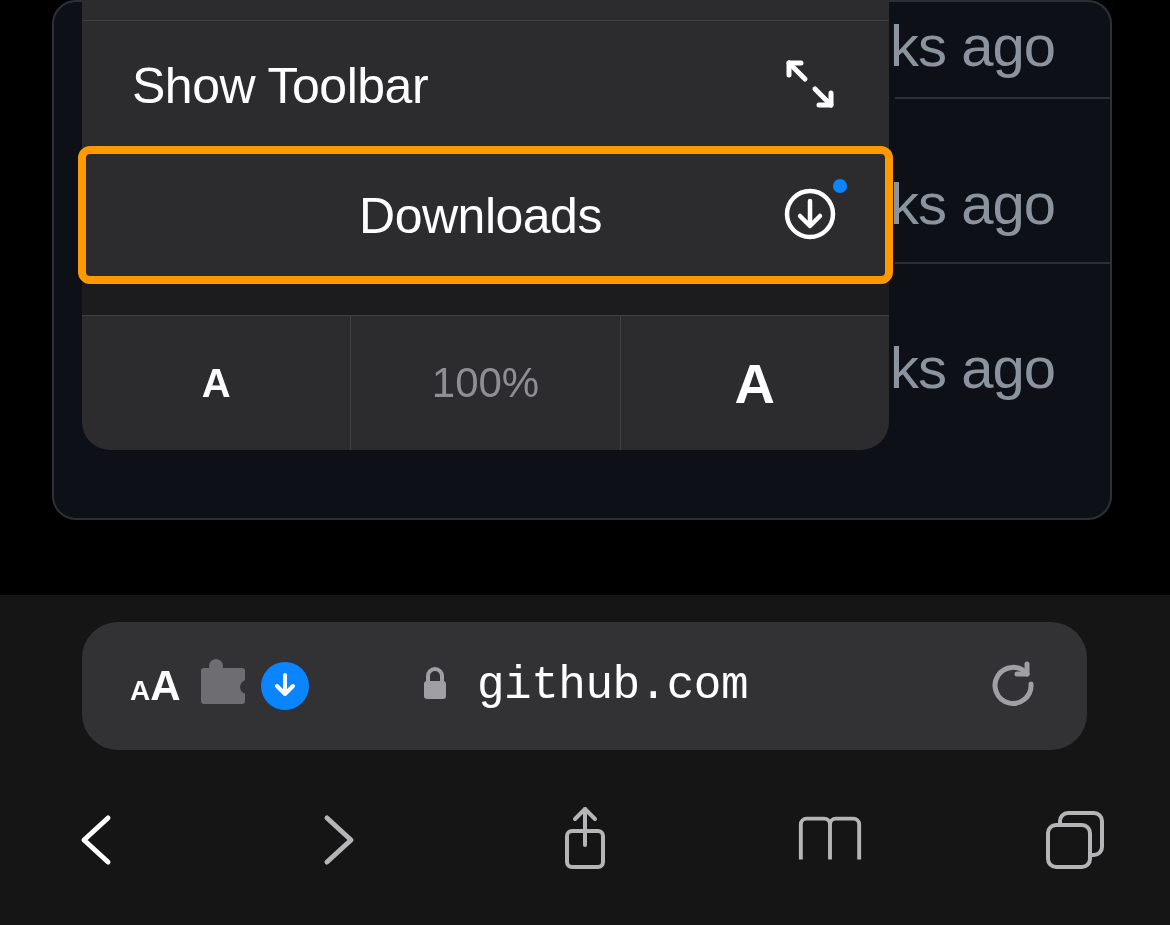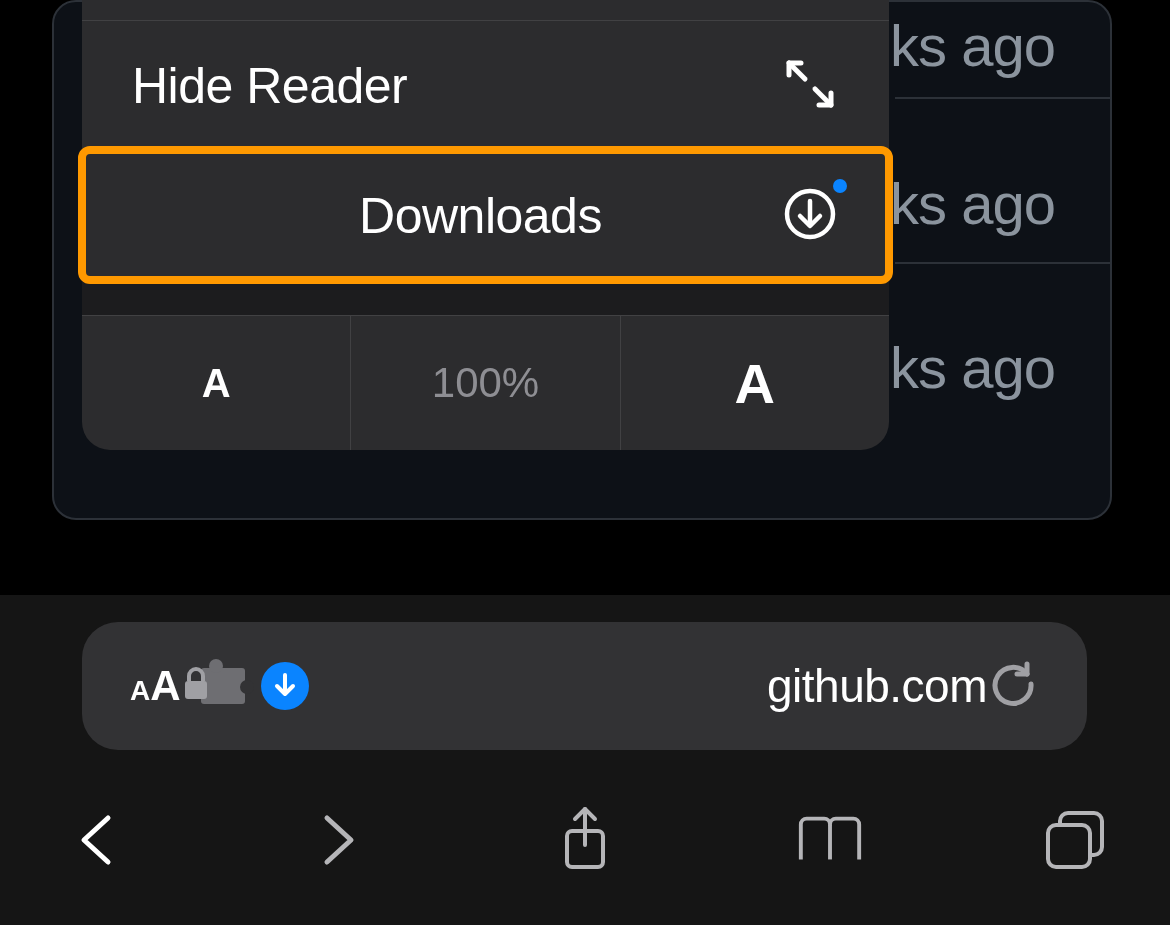--- a/index.html
+++ b/index.html
@@ -140,23 +140,24 @@
     display: flex;
     align-items: center;
     gap: 10px;
     margin-left: 48px;
   }
   .ab-center {
     position: absolute;
     left: 100px; right: 100px;
     display: flex;
     align-items: center;
-    justify-content: space-between;
+    justify-content: center;
     gap: 28px;
     pointer-events: none;
+    font-family: Liberation Mono, monospace;
   }
   .ab-right {
     position: absolute;
     right: 50px;
     display: flex;
     align-items: center;
   }
   .aA { font-weight: 600; color: #fff; display: flex; align-items: baseline; }
   .aA .sm { font-size: 28px; }
   .aA .lg { font-size: 42px; }
@@ -223,21 +224,21 @@
   <span class="rowtxt t2">ks ago</span>
 </div>
 
 <div class="underlay"></div>
 
 <div class="popover">
 
   <div class="menu-item" style="height:20px;border:none"></div>
 
   <div class="menu-item">
-    <span class="menu-label">Hide Reader</span>
+    <span class="menu-label">Show Toolbar</span>
     <span class="menu-icon expand-icon">
       <svg viewBox="0 0 54 54">
         <polyline points="6,18 6,6 18,6"></polyline>
         <line x1="6" y1="6" x2="22" y2="22"></line>
         <polyline points="36,48 48,48 48,36"></polyline>
         <line x1="48" y1="48" x2="32" y2="32"></line>
       </svg>
     </span>
   </div>
 

